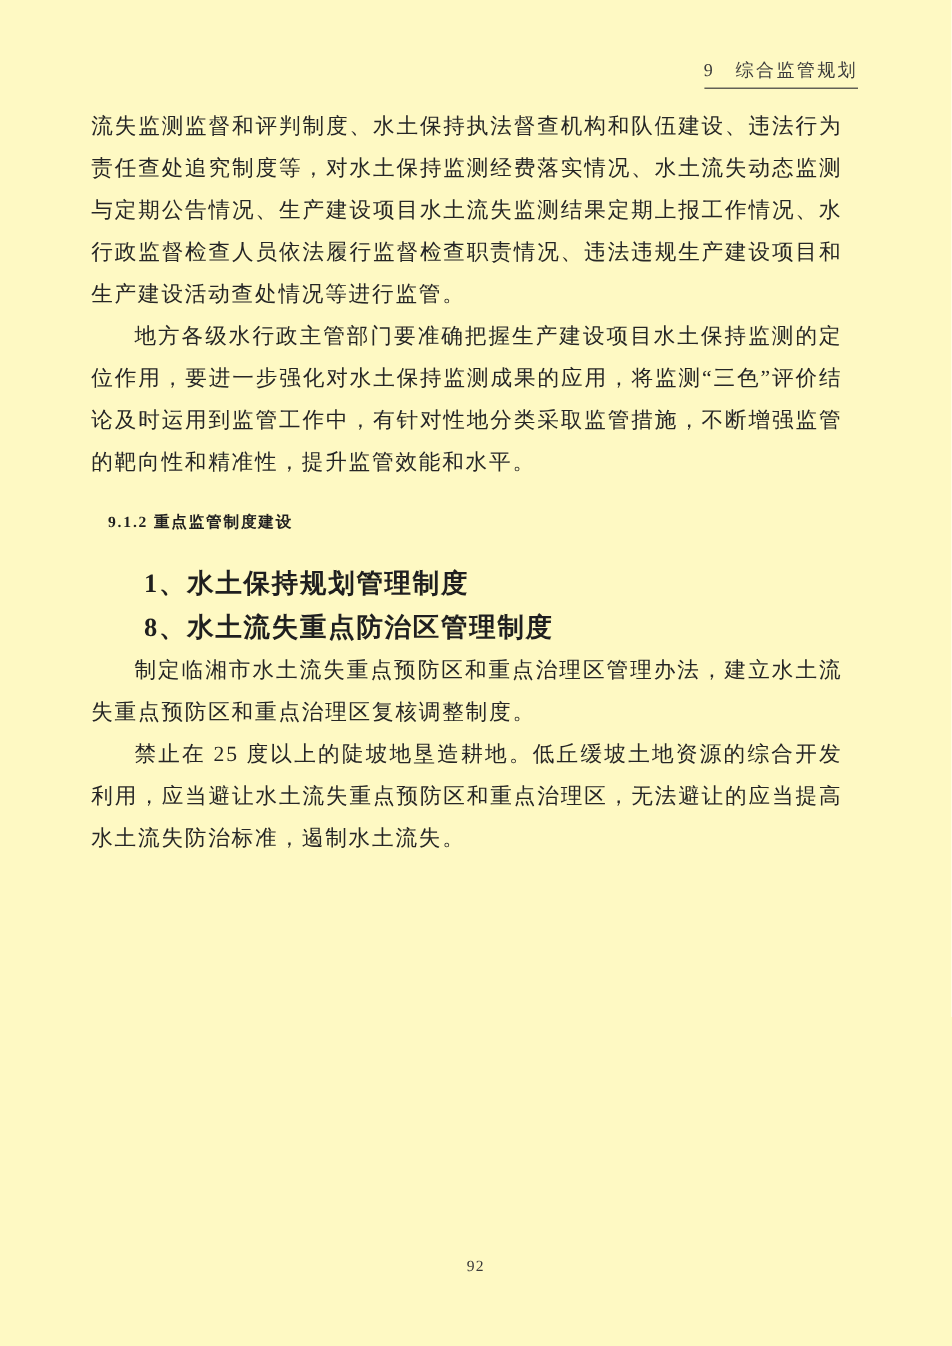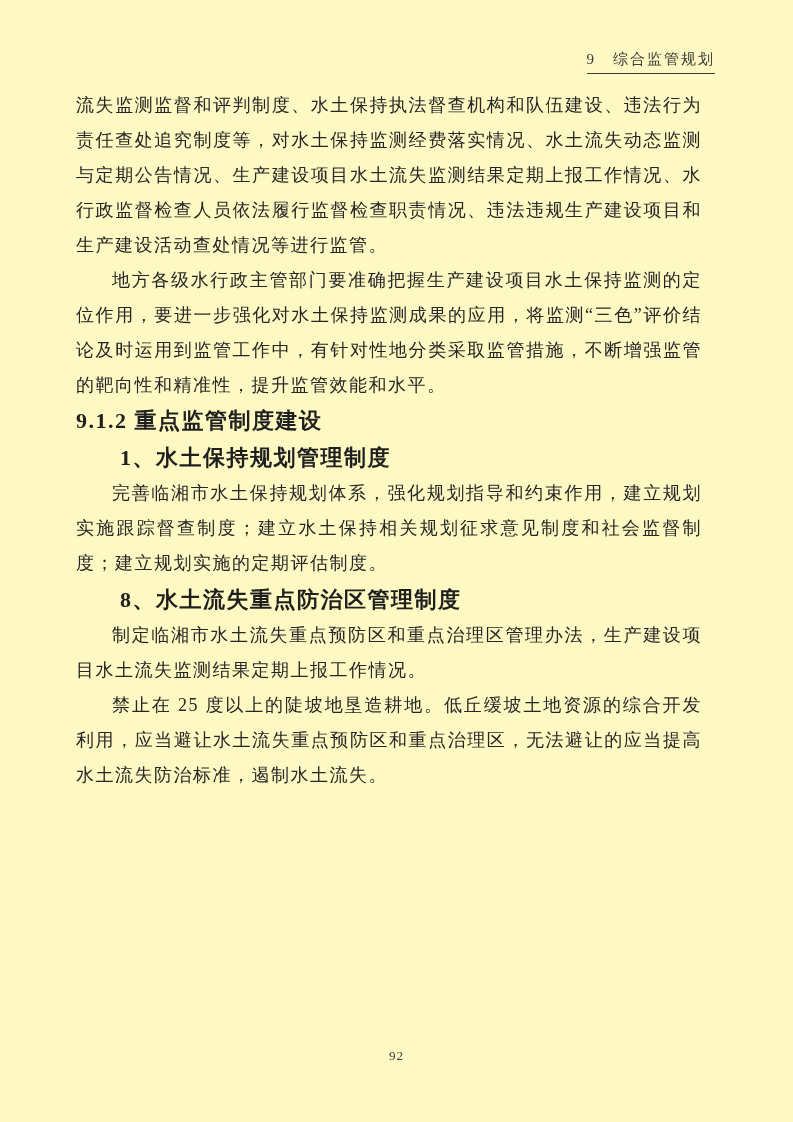--- a/index.html
+++ b/index.html
@@ -48,22 +48,22 @@
     text-align: justify;
     text-justify: inter-character;
     text-indent: 2em;
     color: #262626;
     font-weight: 400;
   }
   .no-indent {
     text-indent: 0;
   }
   .heading {
-    margin: 0;
-    font-size: 22px;
+    margin: 14px;
+    font-size: 13px;
     line-height: 36px;
     letter-spacing: 1.5px;
     font-weight: 700;
     color: #1f1f1f;
     text-indent: 0;
   }
   .subheading {
     margin: 0;
     font-size: 22px;
     line-height: 37px;
@@ -93,23 +93,22 @@
 
   <header class="page-header">
     <span class="header-chapter">9　综合监管规划</span>
   </header>
 
   <main class="page-body">
     <p class="body-text no-indent">流失监测监督和评判制度、水土保持执法督查机构和队伍建设、违法行为责任查处追究制度等，对水土保持监测经费落实情况、水土流失动态监测与定期公告情况、生产建设项目水土流失监测结果定期上报工作情况、水行政监督检查人员依法履行监督检查职责情况、违法违规生产建设项目和生产建设活动查处情况等进行监管。</p>
     <p class="body-text">地方各级水行政主管部门要准确把握生产建设项目水土保持监测的定位作用，要进一步强化对水土保持监测成果的应用，将监测“三色”评价结论及时运用到监管工作中，有针对性地分类采取监管措施，不断增强监管的靶向性和精准性，提升监管效能和水平。</p>
     <h2 class="heading">9.1.2 重点监管制度建设</h2>
     <h3 class="subheading">1、水土保持规划管理制度</h3>
-    <p class="body-text">完善临湘市水土保持规划体系，强化规划指导和约束作用，建立规划实施跟踪督查制度；建立水土保持相关规划征求意见制度和社会监督制度；建立规划实施的定期评估制度。</p>
     <h3 class="subheading">8、水土流失重点防治区管理制度</h3>
-    <p class="body-text">制定临湘市水土流失重点预防区和重点治理区管理办法，生产建设项目水土流失监测结果定期上报工作情况。</p>
+    <p class="body-text">制定临湘市水土流失重点预防区和重点治理区管理办法，建立水土流失重点预防区和重点治理区复核调整制度。</p>
     <p class="body-text">禁止在 25 度以上的陡坡地垦造耕地。低丘缓坡土地资源的综合开发利用，应当避让水土流失重点预防区和重点治理区，无法避让的应当提高水土流失防治标准，遏制水土流失。</p>
   </main>
 
   <footer class="page-footer">
     <span class="page-number">92</span>
   </footer>
 
 </div>
 
 </body></html>

